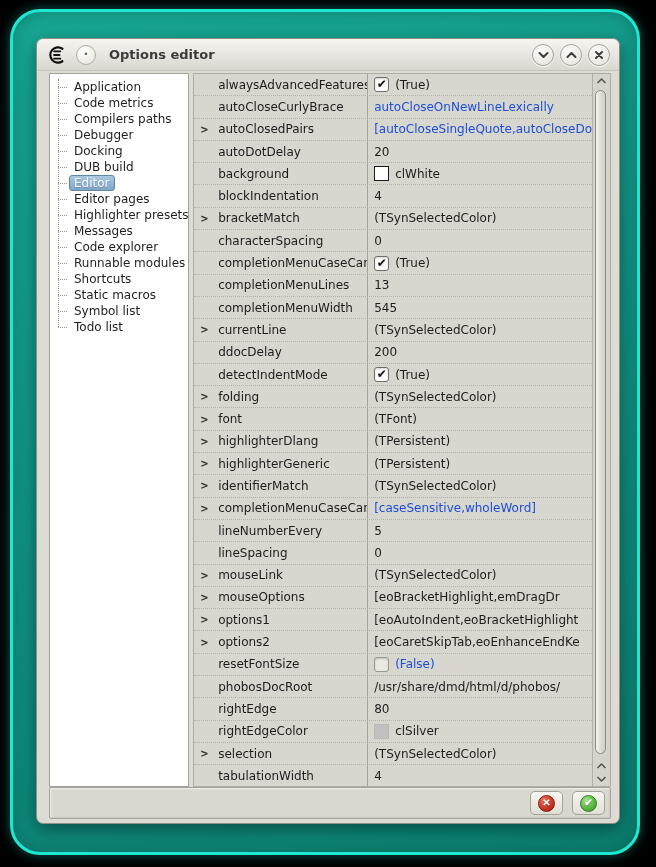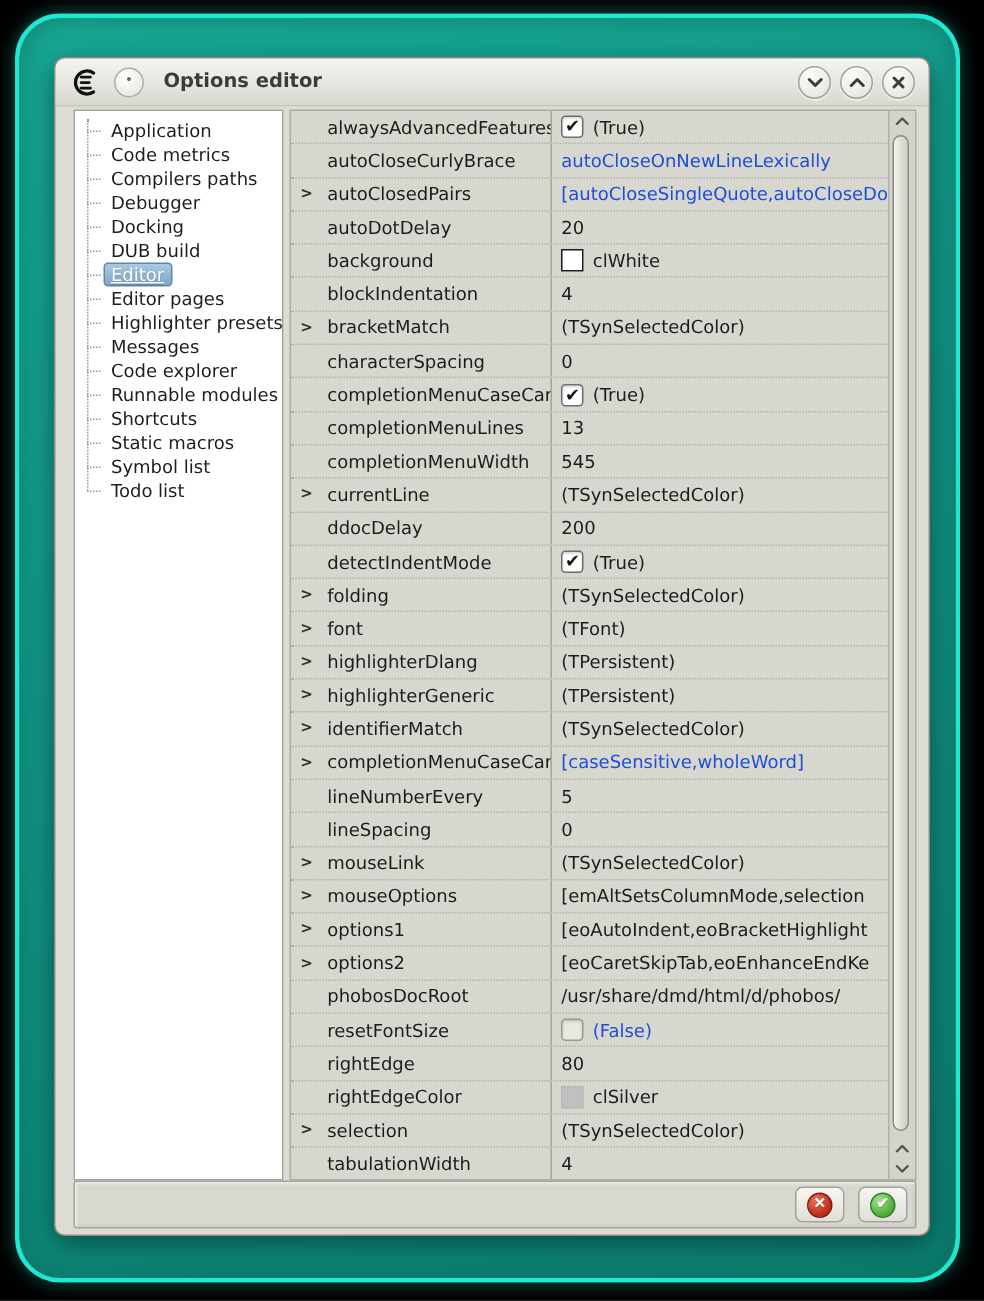--- a/index.html
+++ b/index.html
@@ -42,21 +42,21 @@
   .tree-list{position:relative;margin-left:2px;}
   .tree-list::before{content:"";position:absolute;left:0;top:0;height:calc(100% - 8px);
                      border-left:1px dotted #97968f;}
   .tree-item{height:16px;display:flex;align-items:center;font-size:12px;color:#1e1e1e;
              padding-left:13px;position:relative;white-space:nowrap;}
   .tree-item::before{content:"";position:absolute;left:0;top:8px;width:9px;
                      border-top:1px dotted #97968f;}
   .tree-label{padding:0 3px;border-radius:3px;line-height:14px;}
   .tree-label.selected{background:linear-gradient(#aac9e2,#7fa6c4);border:1px solid #5f87a8;
                        color:#fdfefe;padding:0 4px;margin-left:-2px;
-                       text-shadow:0 1px 1px rgba(40,70,95,.35);text-decoration:underline;}
+                       text-shadow:0 1px 1px rgba(40,70,95,.35);}
   .splitter{width:4px;}
 
   
   .grid-wrap{flex:1;display:flex;border:1px solid #aeada5;box-sizing:border-box;background:#d7d6cf;}
   .grid{flex:1;overflow:hidden;}
   .grow{height:22.3px;display:flex;align-items:center;border-bottom:1px dotted #b2b1a9;
         box-sizing:border-box;}
   .cell-exp{width:24px;padding-left:6px;font-size:10px;color:#2e2e2e;box-sizing:border-box;
             font-weight:bold;}
   .cell-name{width:150px;height:100%;display:flex;align-items:center;font-size:12px;color:#1c1c1c;
@@ -384,56 +384,56 @@
     <span class="cell-value">
 
       <span class="val-text">(TSynSelectedColor)</span>
     </span>
   </div>
               <div class="grow">
     <span class="cell-exp">&gt;</span>
     <span class="cell-name">mouseOptions</span>
     <span class="cell-value">
 
-      <span class="val-text">[emAltSetsColumnMode,selection</span>
+      <span class="val-text">[eoBracketHighlight,emDragDr</span>
     </span>
   </div>
               <div class="grow">
     <span class="cell-exp">&gt;</span>
     <span class="cell-name">options1</span>
     <span class="cell-value">
 
       <span class="val-text">[eoAutoIndent,eoBracketHighlight</span>
     </span>
   </div>
               <div class="grow">
     <span class="cell-exp">&gt;</span>
     <span class="cell-name">options2</span>
     <span class="cell-value">
 
       <span class="val-text">[eoCaretSkipTab,eoEnhanceEndKe</span>
-    </span>
-  </div>
-              <div class="grow">
-    <span class="cell-exp"></span>
-    <span class="cell-name">phobosDocRoot</span>
-    <span class="cell-value">
-
-      <span class="val-text">/usr/share/dmd/html/d/phobos/</span>
     </span>
   </div>
               <div class="grow">
     <span class="cell-exp"></span>
     <span class="cell-name">resetFontSize</span>
     <span class="cell-value">
       <span class="checkbox unchecked">
         <span class="chk-glyph"></span>
       </span>
 
       <span class="val-text green">(False)</span>
+    </span>
+  </div>
+              <div class="grow">
+    <span class="cell-exp"></span>
+    <span class="cell-name">phobosDocRoot</span>
+    <span class="cell-value">
+
+      <span class="val-text">/usr/share/dmd/html/d/phobos/</span>
     </span>
   </div>
               <div class="grow">
     <span class="cell-exp"></span>
     <span class="cell-name">rightEdge</span>
     <span class="cell-value">
 
       <span class="val-text">80</span>
     </span>
   </div>

